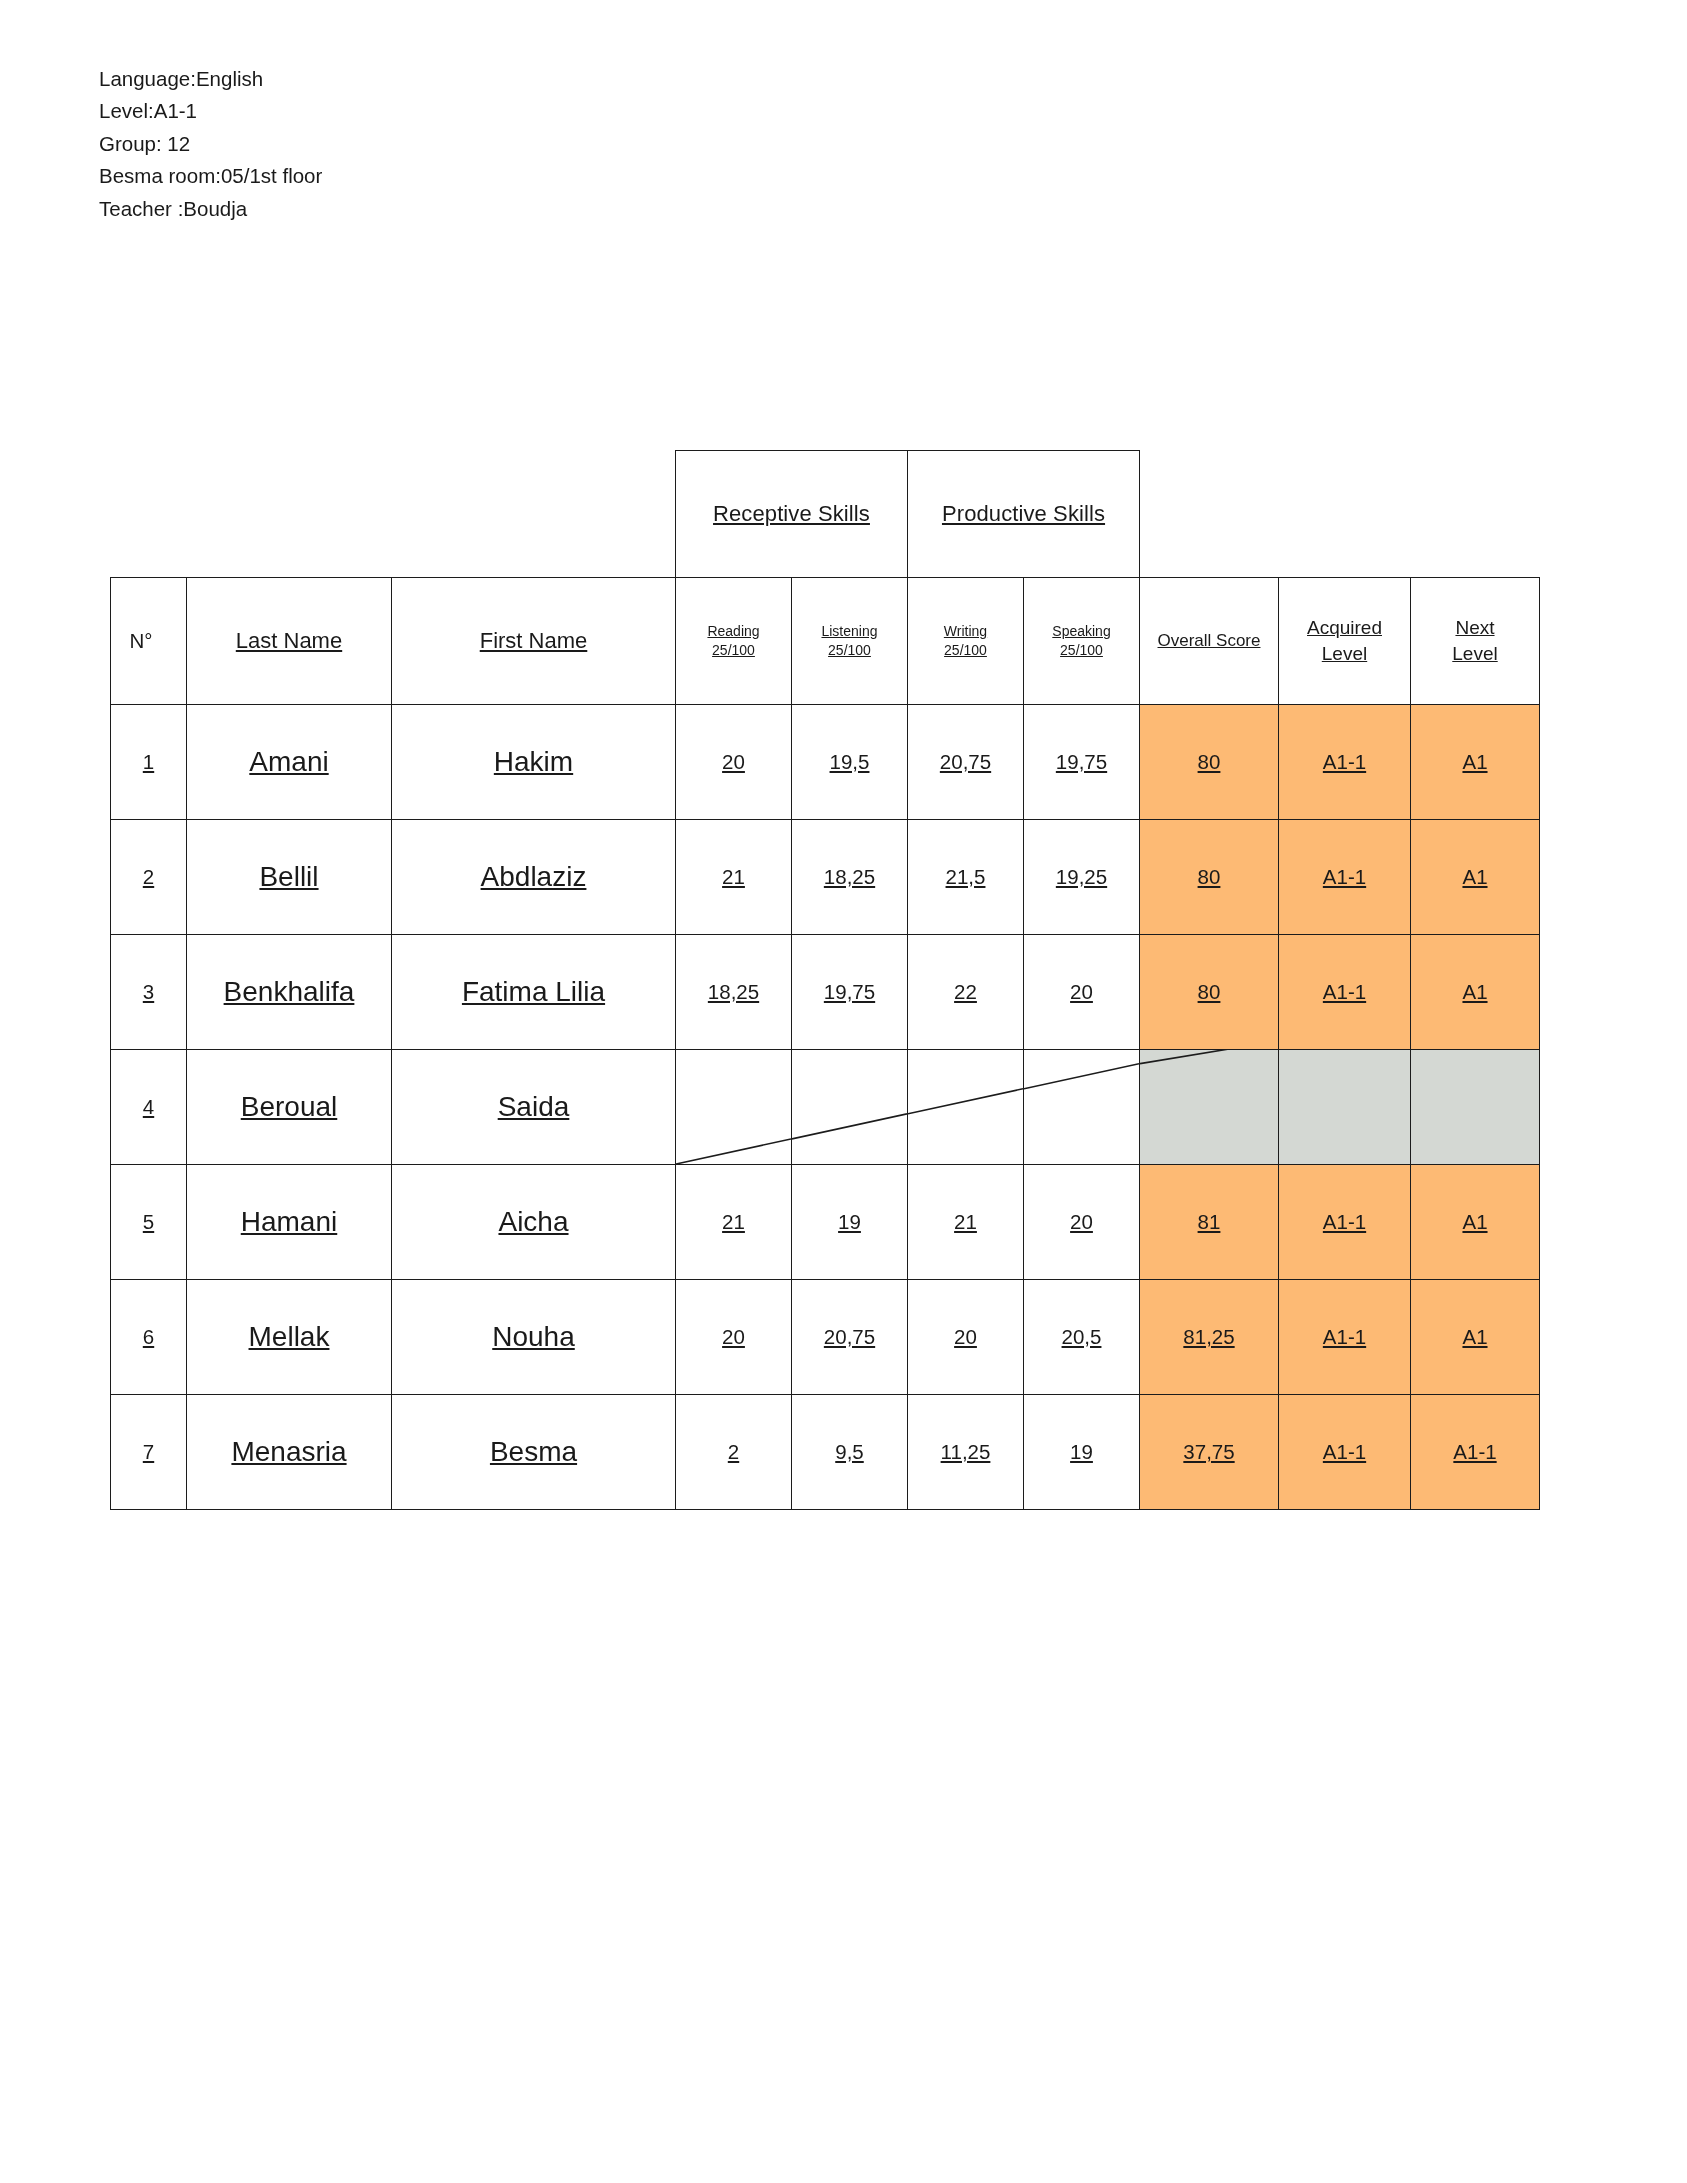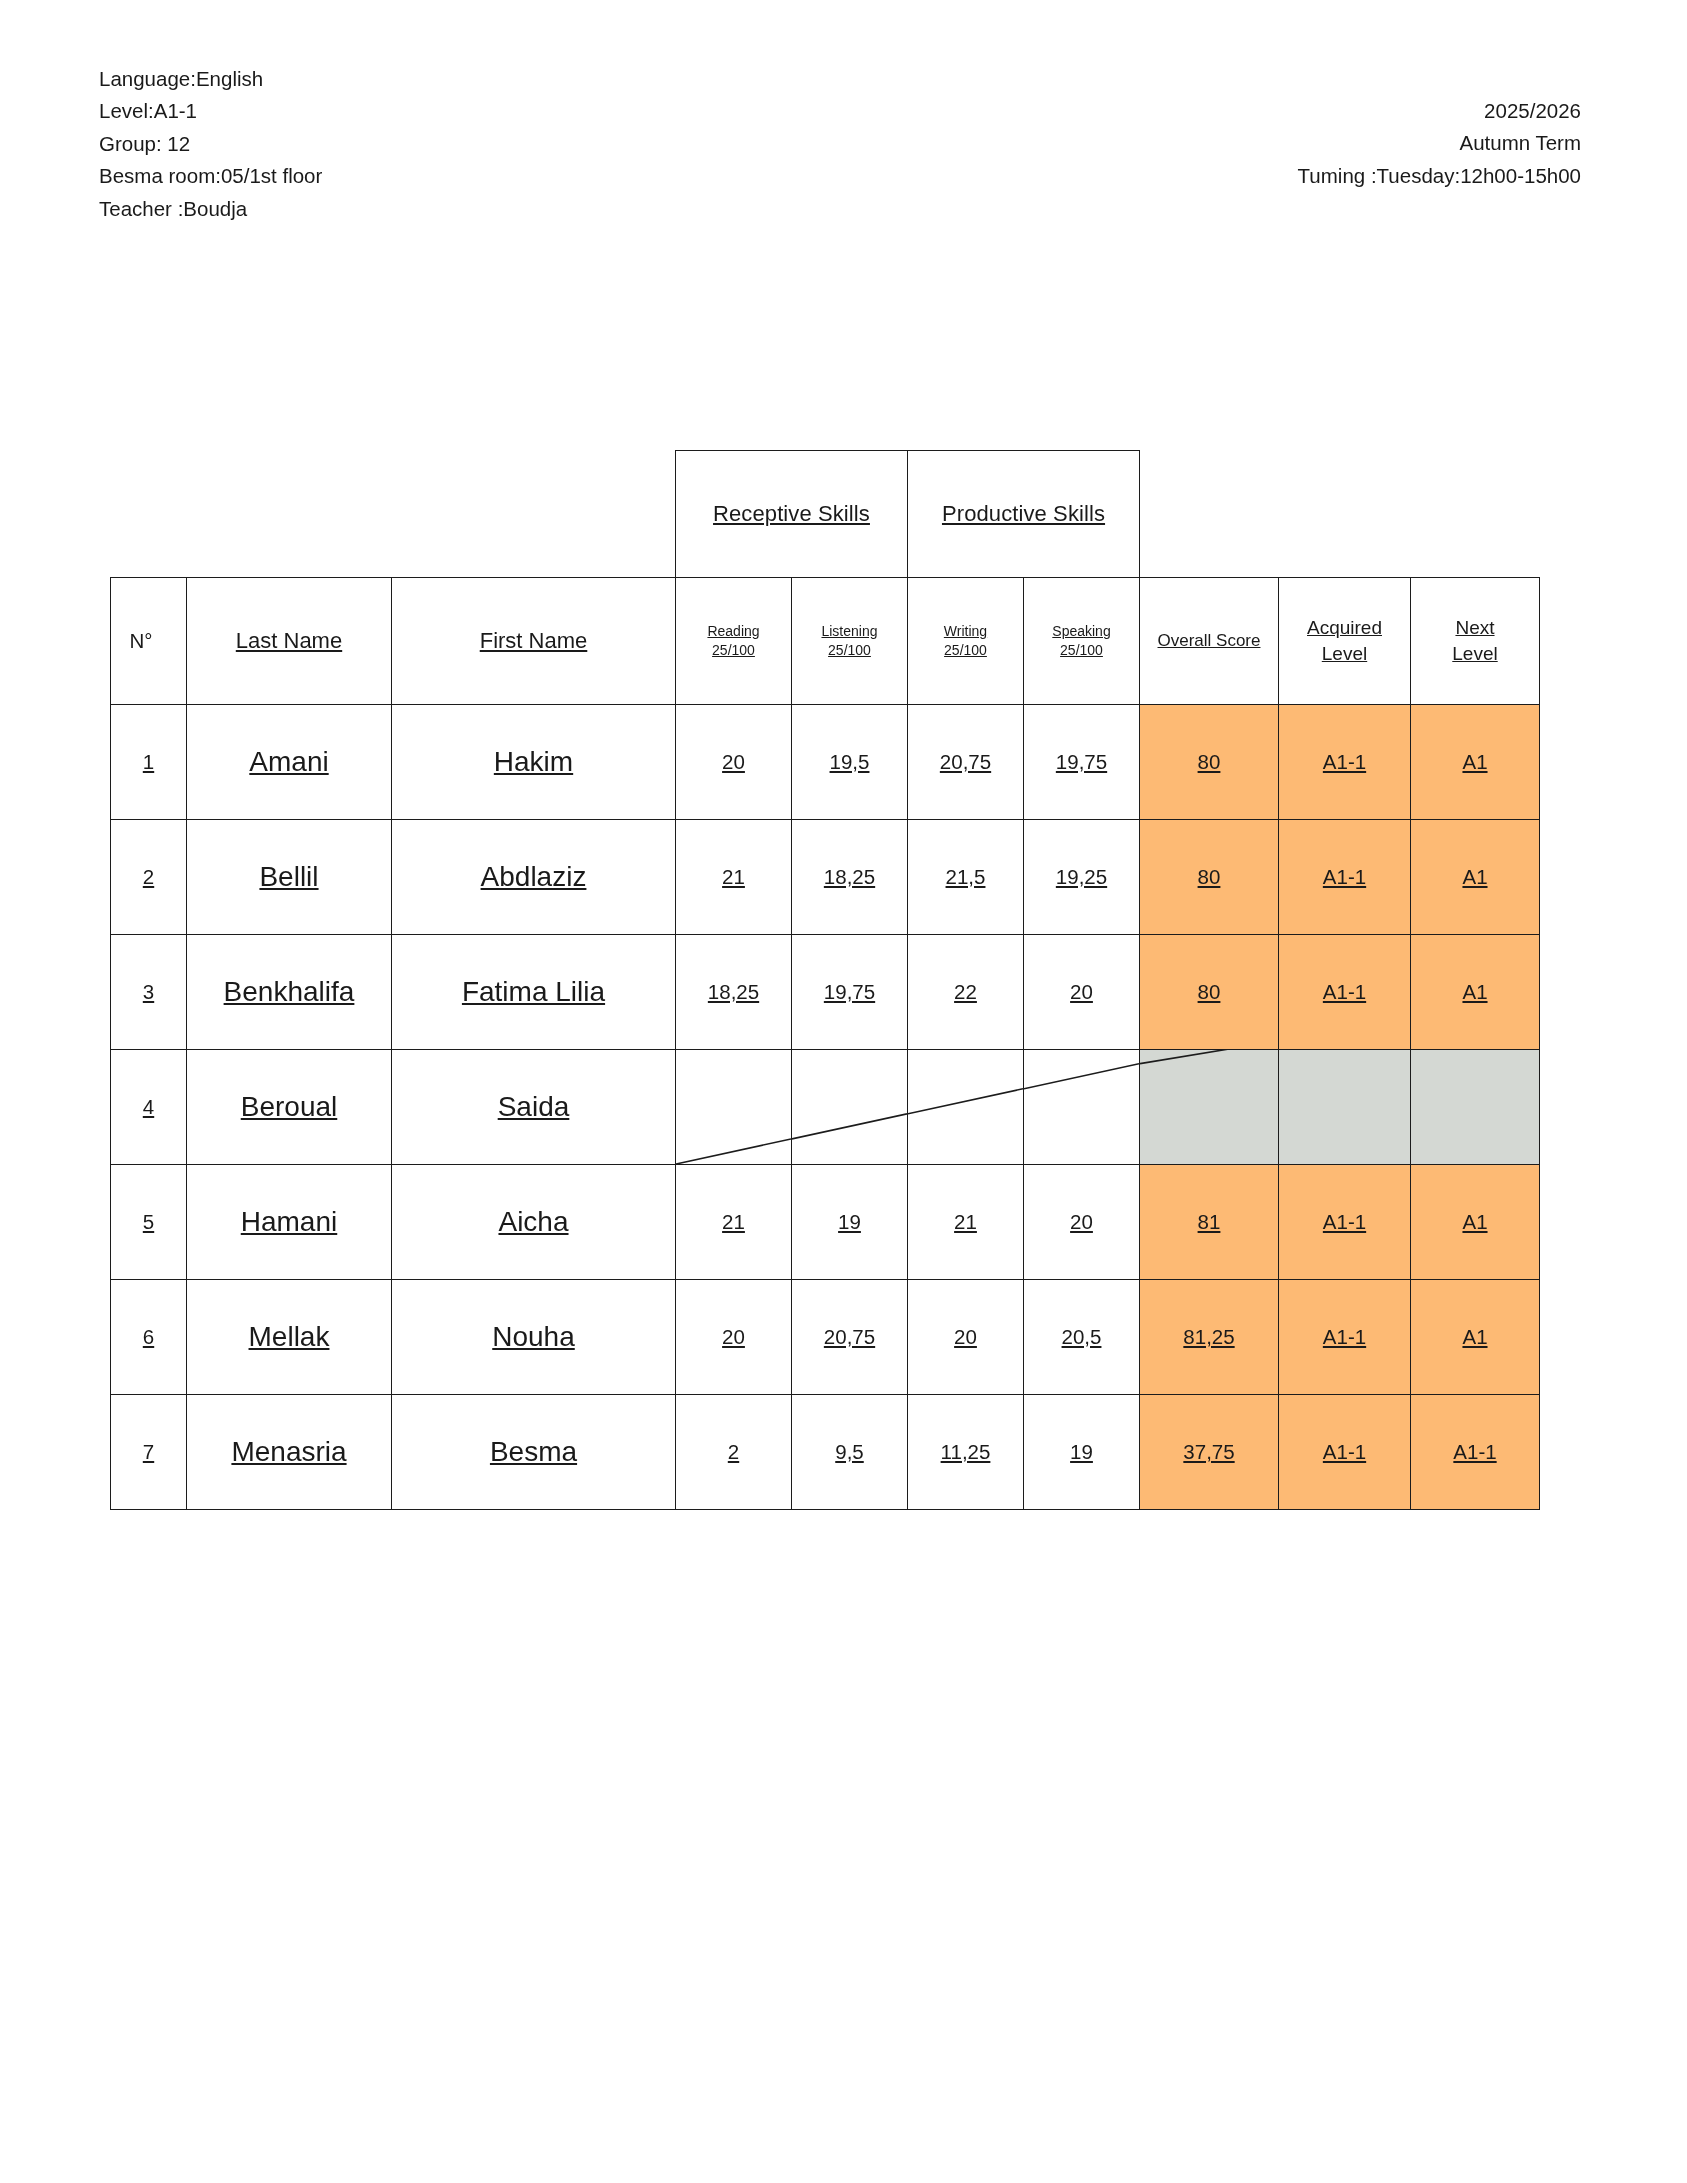--- a/index.html
+++ b/index.html
@@ -183,25 +183,20 @@
 <div class="header">
   <div class="hdr-left">
     <div>Language:English</div>
     <div>Level:A1-1</div>
     <div>Group: 12</div>
     <div>Besma room:05/1st floor</div>
     <div>Teacher :Boudja</div>
   </div>
 
 
-  <div class="hdr-right">
-    <div>2025/2026</div>
-    <div>Autumn Term</div>
-    <div>Tuming :Tuesday:12h00-15h00</div>
-  </div>
 </div>
 
 <div class="sheet">
   <table class="grades">
     <colgroup>
       <col class="c-num">
       <col class="c-last">
       <col class="c-first">
       <col class="c-skill">
       <col class="c-skill">

